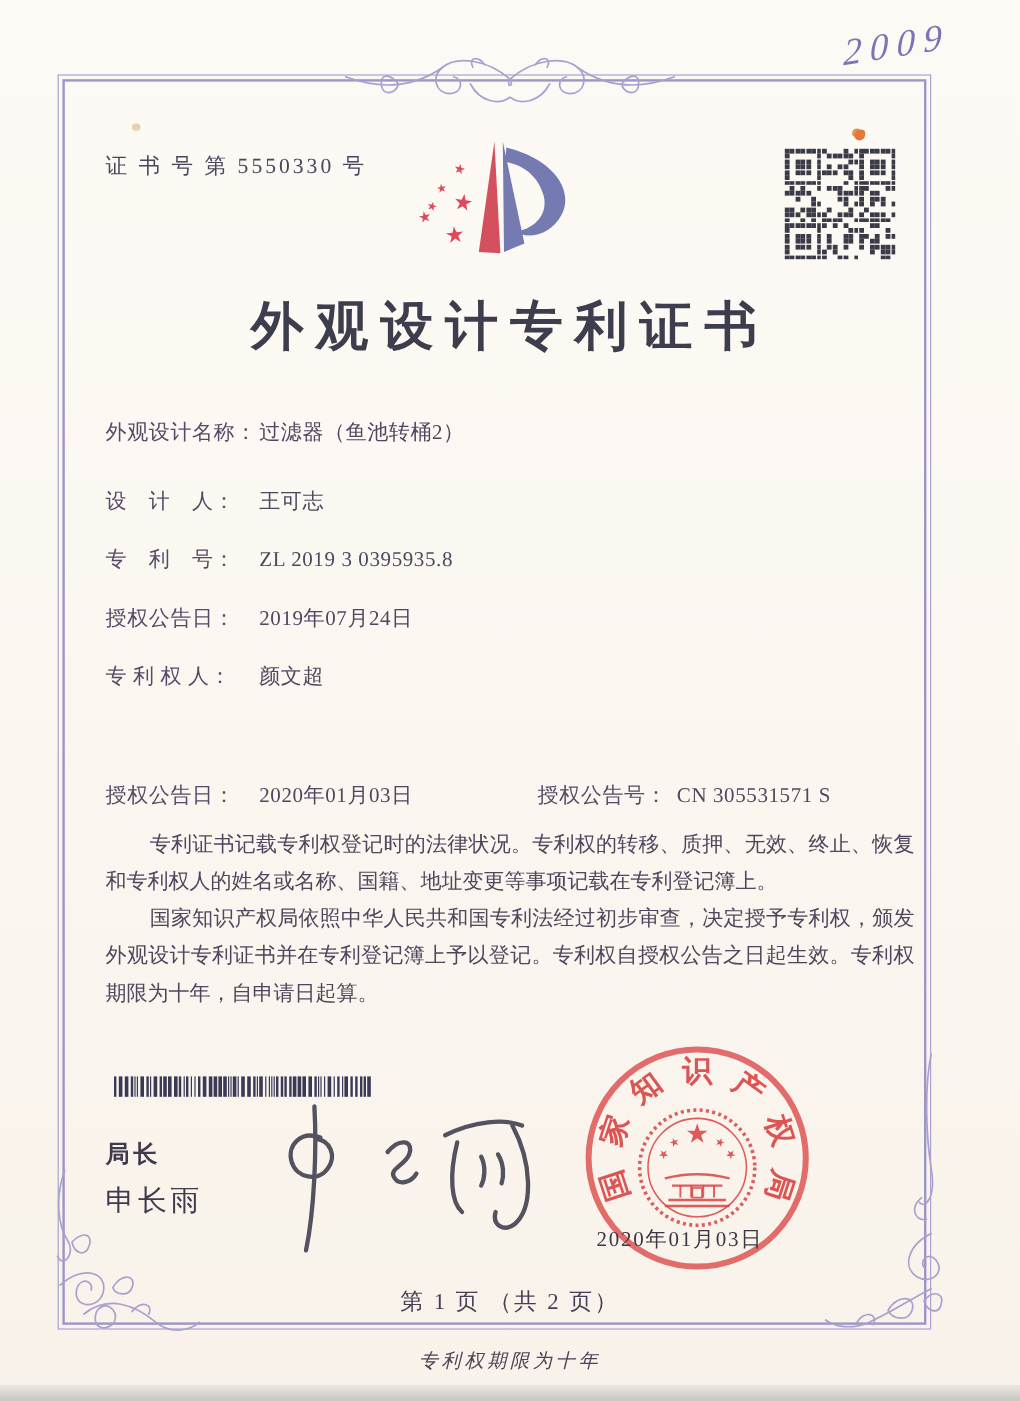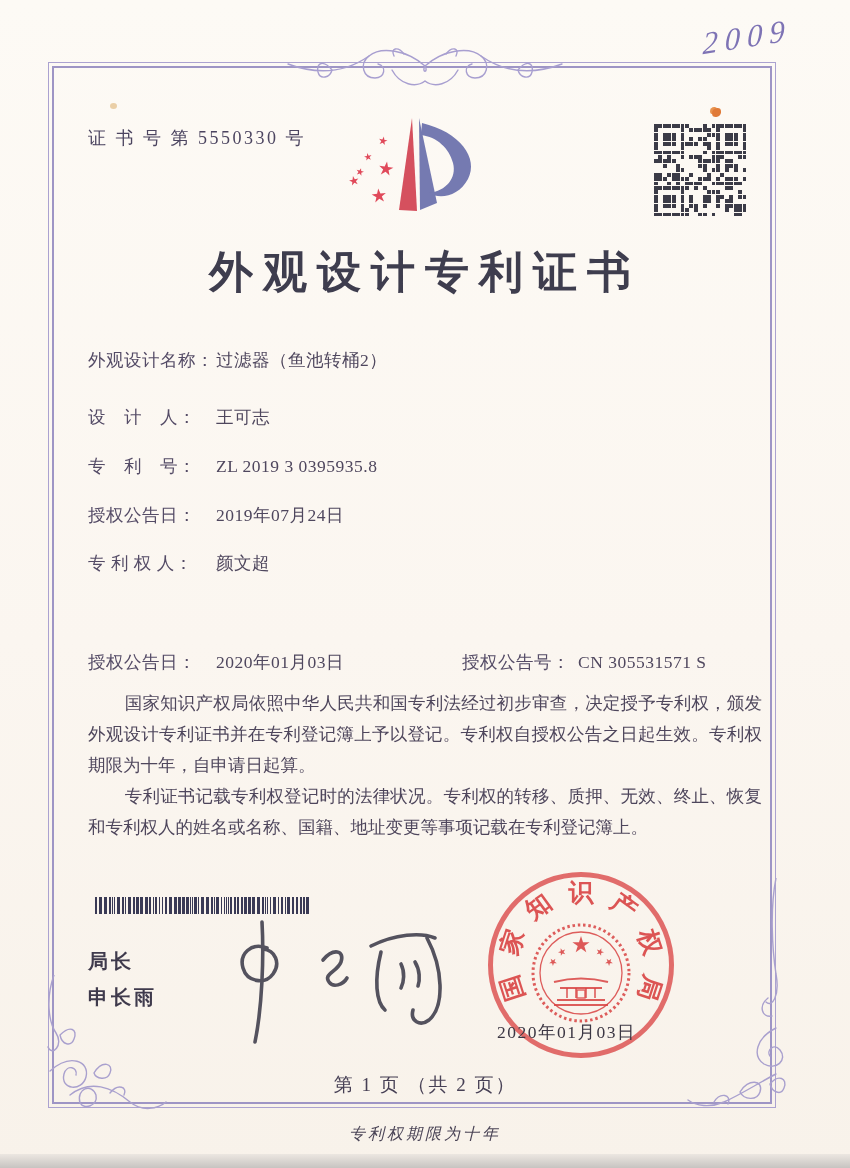--- a/index.html
+++ b/index.html
@@ -29,32 +29,32 @@
   .speck{position:absolute;left:110px;top:103px;width:7px;height:6px;border-radius:50%;
     background:#ddb273;opacity:.6;}
   
   .doc-title{position:absolute;left:0;top:243px;width:100%;text-align:center;
     font-size:44px;font-weight:bold;color:#3e3d4e;letter-spacing:10px;}
   
   .field-row{position:absolute;left:88px;font-size:17.5px;color:#544b66;
     letter-spacing:.5px;white-space:nowrap;}
   .field-label{display:inline-block;width:128px;}
   .field-value{color:#4f475e;}
-  .grant-right{position:absolute;left:374px;top:0;}
+  .grant-right{position:absolute;left:360px;top:0;}
   
   .body-text{position:absolute;left:88px;top:688px;width:674px;font-size:17.5px;
     line-height:31px;color:#4e465c;text-align:justify;}
   .body-text p{margin:0;text-indent:2.1em;}
   
   .barcode{position:absolute;left:95px;top:897px;width:214px;height:17px;}
   .barcode i{position:absolute;top:0;height:100%;background:#3a3a55;display:block;}
   
   .official-title{position:absolute;left:88px;top:948px;font-size:20px;font-weight:600;
     color:#3f3a4c;letter-spacing:3px;}
-  .official-name{position:absolute;left:88px;top:984px;font-size:20px;font-weight:700;
+  .official-name{position:absolute;left:88px;top:984px;font-size:24px;font-weight:400;
     color:#3f3a4c;letter-spacing:3px;}
   .signature{position:absolute;left:205px;top:908px;}
   
   .seal{position:absolute;left:488px;top:872px;width:186px;height:186px;}
   .seal-ring{position:absolute;inset:0;border-radius:50%;
     border:5px solid rgba(219,74,74,.8);}
   .seal-arc{position:absolute;left:-7px;top:-7px;width:200px;height:200px;}
   .seal-arc span{position:absolute;font-weight:bold;font-size:25px;
     color:rgba(216,66,66,.9);}
   .seal-emblem{position:absolute;left:41px;top:49px;}
@@ -398,22 +398,22 @@
     <span class="field-label">专 利 权 人：</span><span class="field-value">颜文超</span>
   </div>
   <div class="field-row" style="top:650px;width:674px">
     <span class="field-label">授权公告日：</span><span class="field-value">2020年01月03日</span>
     <span class="grant-right">
       <span class="field-label" style="width:116px">授权公告号：</span><span class="field-value">CN 305531571 S</span>
     </span>
   </div>
 
   <div class="body-text">
+    <p>专利证书记载专利权登记时的法律状况。专利权的转移、质押、无效、终止、恢复和专利权人的姓名或名称、国籍、地址变更等事项记载在专利登记簿上。</p>
     <p>国家知识产权局依照中华人民共和国专利法经过初步审查，决定授予专利权，颁发外观设计专利证书并在专利登记簿上予以登记。专利权自授权公告之日起生效。专利权期限为十年，自申请日起算。</p>
-    <p>专利证书记载专利权登记时的法律状况。专利权的转移、质押、无效、终止、恢复和专利权人的姓名或名称、国籍、地址变更等事项记载在专利登记簿上。</p>
   </div>
 
   <div class="barcode">
       <i style="left: 0px; width: 2px;"></i>
       <i style="left: 4px; width: 3px;"></i>
       <i style="left: 9px; width: 3px;"></i>
       <i style="left: 14px; width: 2px;"></i>
       <i style="left: 17px; width: 1px;"></i>
       <i style="left: 19px; width: 1px;"></i>
       <i style="left: 22px; width: 3px;"></i>

